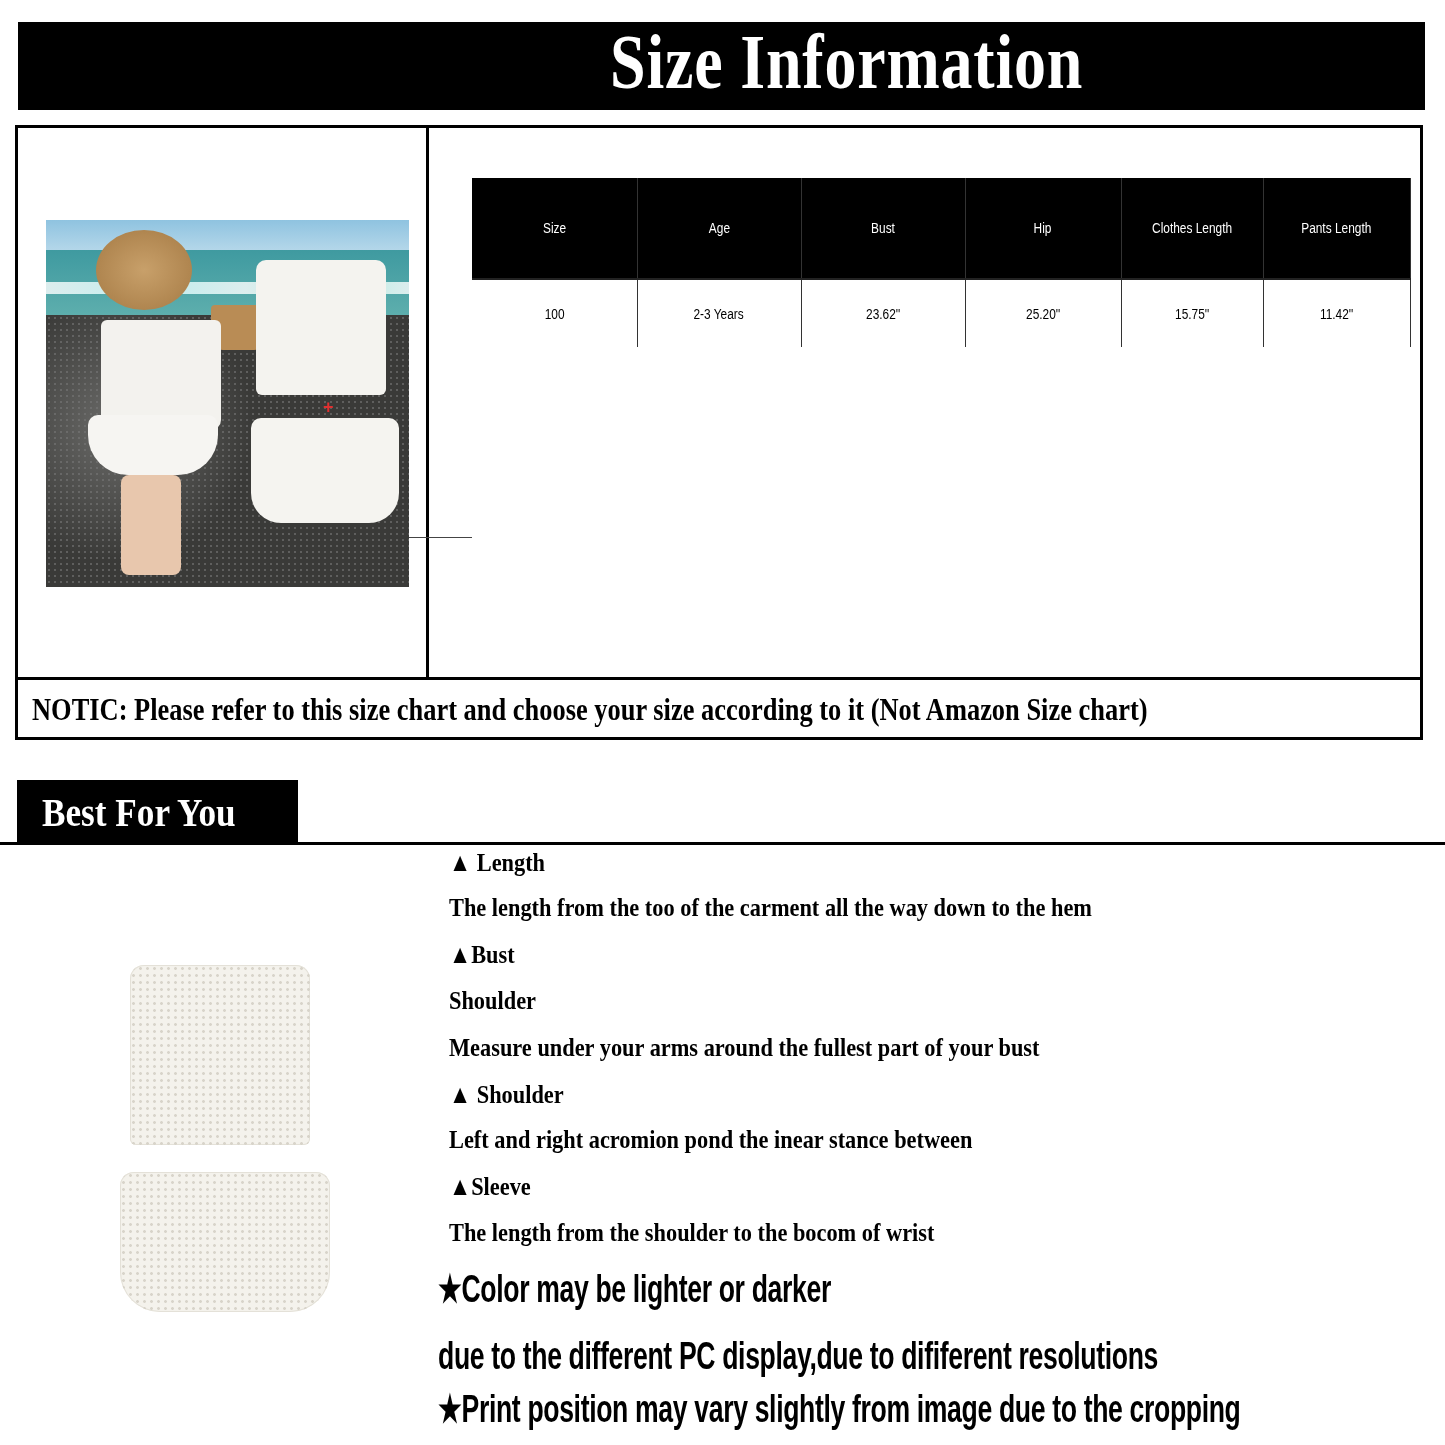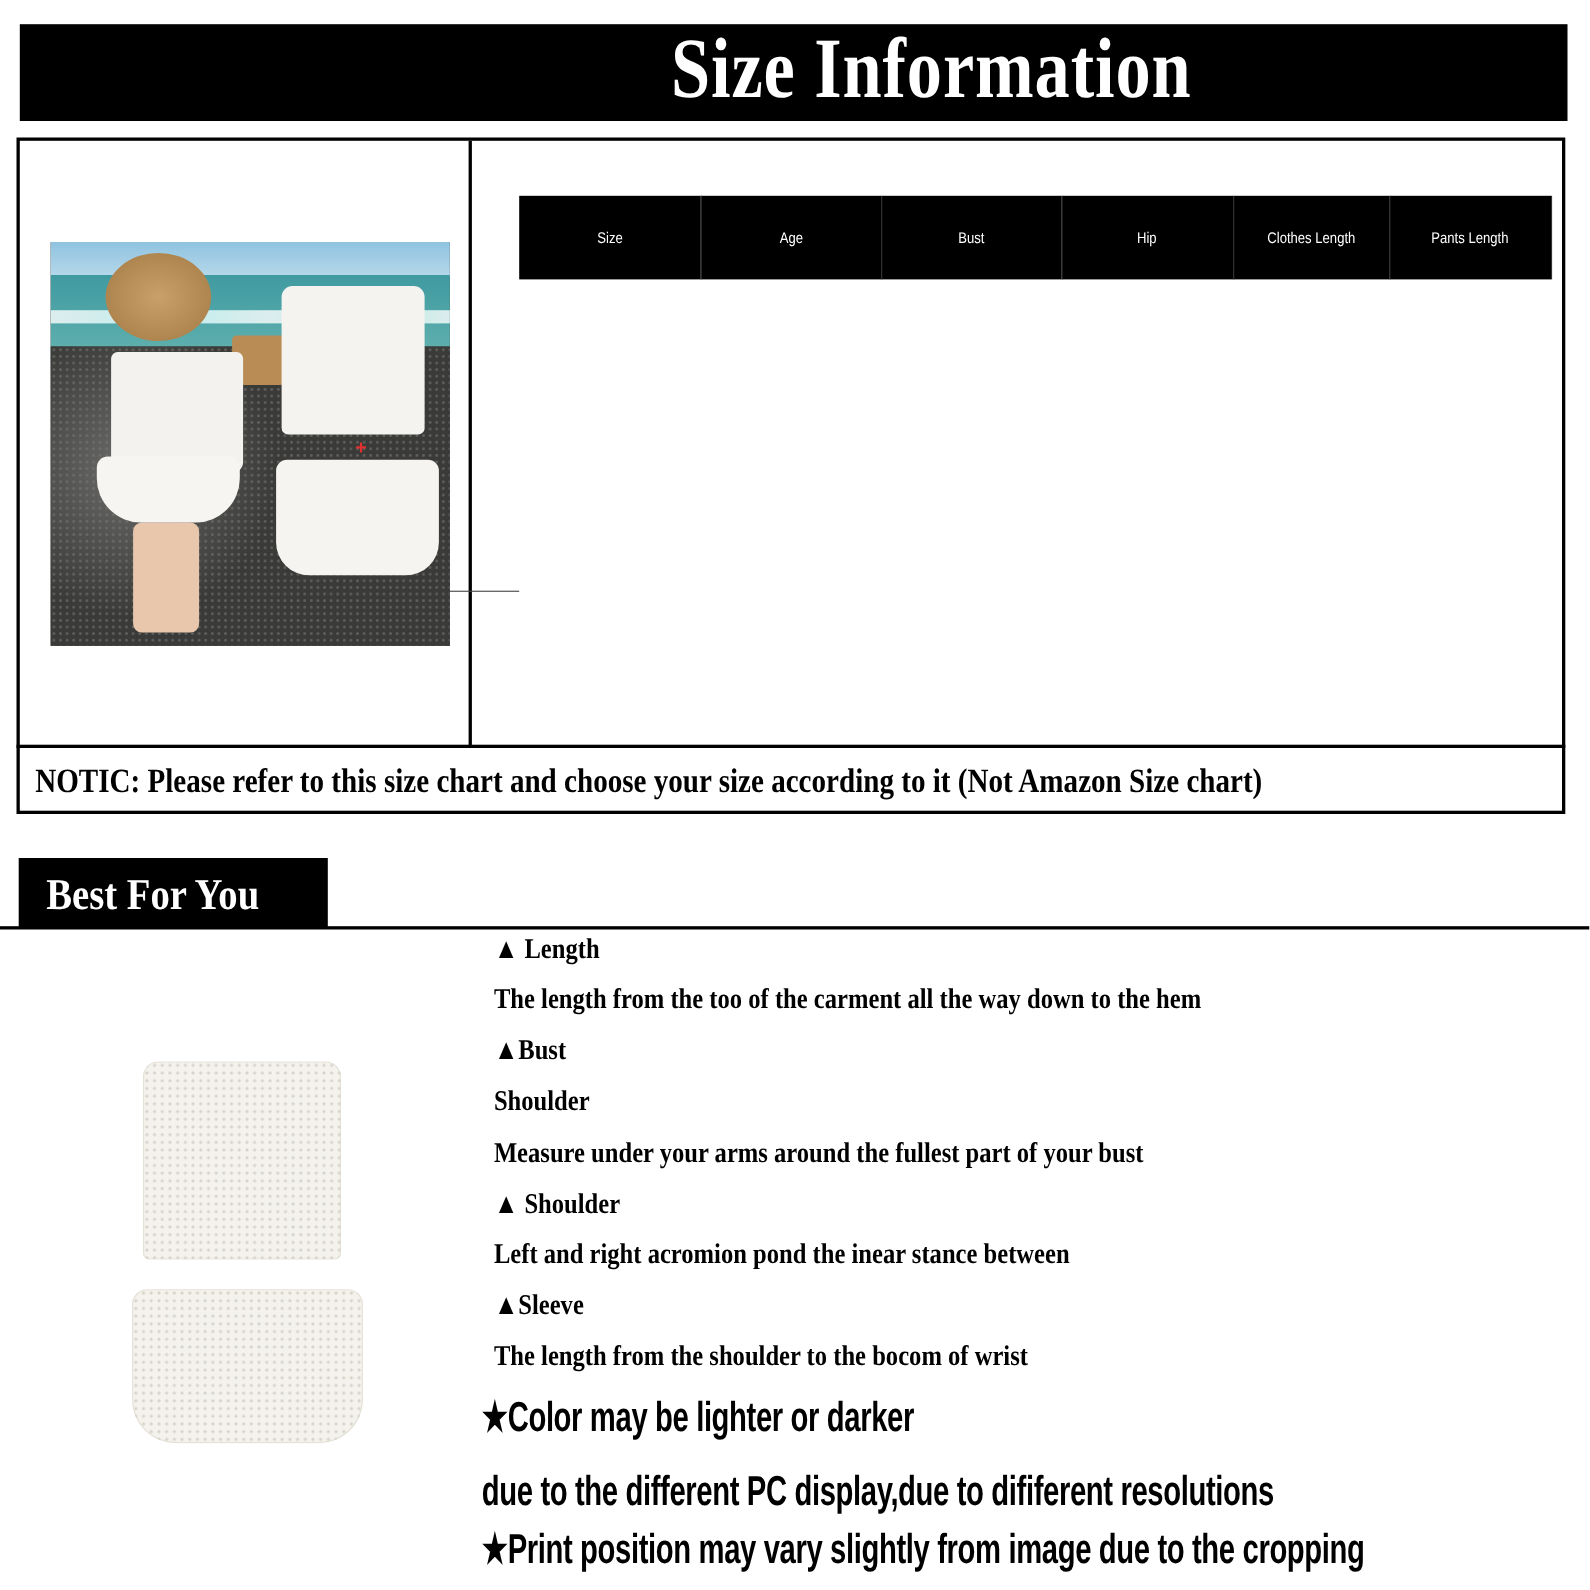--- a/index.html
+++ b/index.html
@@ -32,21 +32,21 @@
   .photo-girl-legs { position:absolute; left:75px; top:255px; width:60px; height:100px; background:#e8c7ad; border-radius:8px; }
   .photo-basket { position:absolute; left:165px; top:85px; width:55px; height:45px; background:#b98c55; border-radius:4px 4px 12px 12px; }
   .photo-top { position:absolute; left:210px; top:40px; width:130px; height:135px; background:#f4f3ef; border-radius:10px 10px 6px 6px; }
   .photo-plus { position:absolute; left:277px; top:178px; color:#e03030; font-weight:bold; font-size:18px; line-height:18px; }
   .photo-shorts { position:absolute; left:205px; top:198px; width:148px; height:105px; background:#f5f4f0; border-radius:10px 10px 30px 30px; }
   #photo-connector { left:409px; top:537px; width:63px; height:1px; background:#444; }
 
   
   #size-table { left:472px; top:178px; width:938px; border-collapse:collapse; table-layout:fixed; }
   #size-table th { background:#000; color:#fff; height:68px; font-weight:normal; font-size:14px;
-    font-family:"Liberation Sans", sans-serif; border-right:1px solid #333; padding:4px; }
+    font-family:"Liberation Sans", sans-serif; border-right:1px solid #333; padding:16px; }
   #size-table td { height:67px; text-align:center; font-size:14px; border:1.5px solid #333; border-top:2px solid #222; padding:0; }
   #size-table tr td:first-child { border-left:none; }
   #size-table tr td:last-child { border-right:1.5px solid #333; }
   #size-table tr:last-child td { border-bottom:none; }
   .cell-text { display:inline-block; transform:scaleX(0.85); }
 
   
   #notice { left:32px; top:680px; height:60px; line-height:60px; font-family:"Liberation Serif", serif; font-weight:bold;
     font-size:31px; white-space:nowrap; transform:scaleX(0.853); transform-origin:left center; }
 
@@ -109,20 +109,28 @@
     <tr>
       <th><span class="cell-text">Size</span></th>
       <th><span class="cell-text">Age</span></th>
       <th><span class="cell-text">Bust</span></th>
       <th><span class="cell-text">Hip</span></th>
       <th><span class="cell-text">Clothes Length</span></th>
       <th><span class="cell-text">Pants Length</span></th>
     </tr>
   </thead>
   <tbody>
+    <tr>
+      <td><span class="cell-text">100</span></td>
+      <td><span class="cell-text">2-3 Years</span></td>
+      <td><span class="cell-text">23.62''</span></td>
+      <td><span class="cell-text">25.20''</span></td>
+      <td><span class="cell-text">15.75''</span></td>
+      <td><span class="cell-text">11.42''</span></td>
+    </tr>
   </tbody>
 </table>
 
 <div class="abs" id="notice">NOTIC: Please refer to this size chart and choose your size according to it (Not Amazon Size chart)</div>
 
 <div class="abs" id="bfy-tab"></div>
 <div class="abs" id="bfy-text">Best For You</div>
 <div class="abs" id="bfy-rule"></div>
 
 <div class="abs" id="garment" role="img" aria-label="White eyelet sleeveless top and ruffled bloomer shorts">

